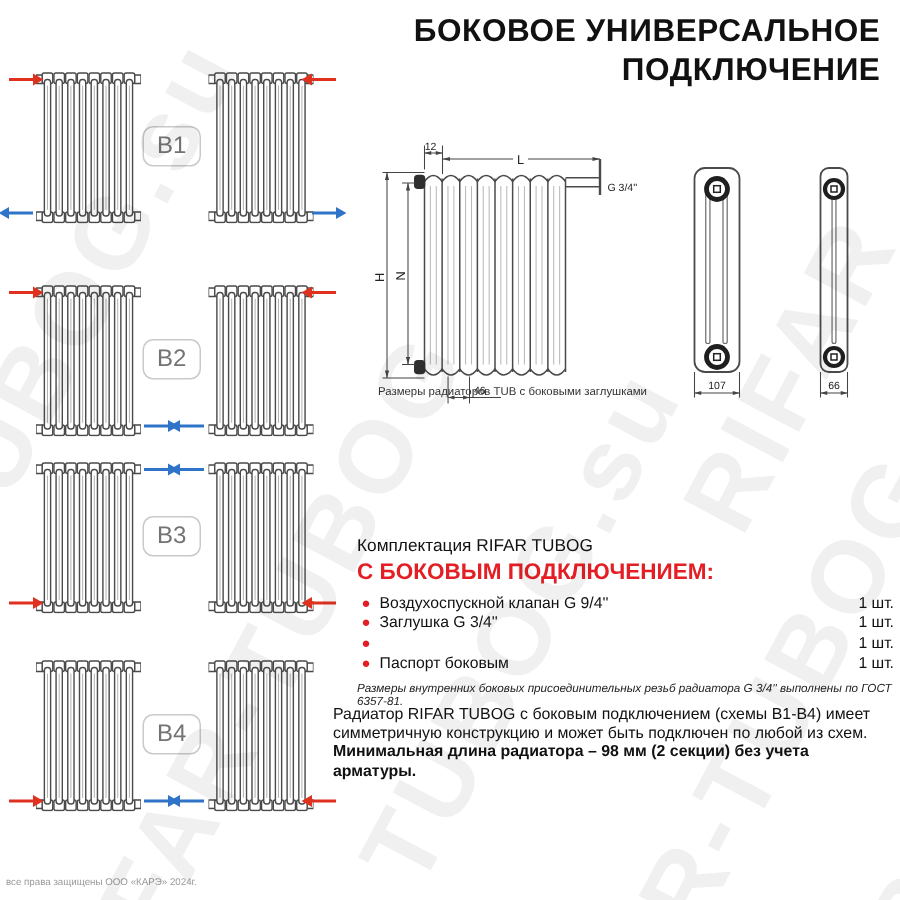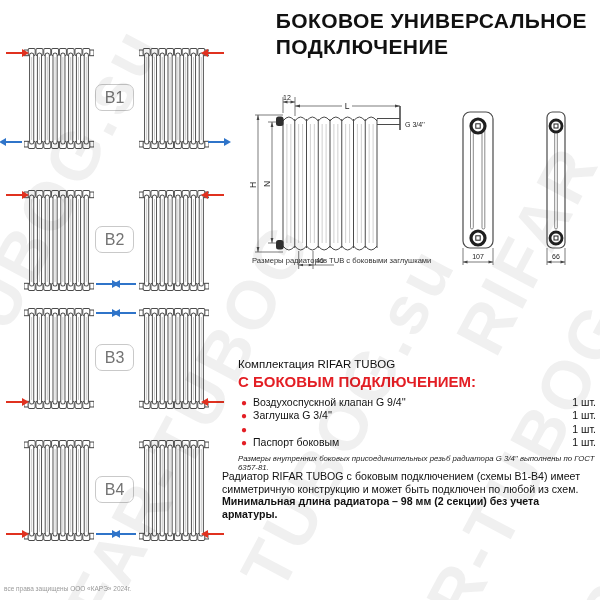--- a/index.html
+++ b/index.html
@@ -9,21 +9,21 @@
   .wm-layer{position:absolute;inset:0;z-index:5;pointer-events:none;overflow:hidden}
   .wm{position:absolute;font-weight:bold;font-size:68px;letter-spacing:4px;white-space:nowrap;
       color:rgba(40,40,40,0.07);transform-origin:0 0;transform:rotate(-62deg)}
   .wm1{left:-70px;top:345px}
   .wm2{left:15px;top:665px}
   .wm3{left:225px;top:565px}
   .wm4{left:330px;top:745px}
   .wm5{left:440px;top:330px}
   .wm6{left:515px;top:700px}
   
-  .title{position:absolute;top:8px;right:13px;text-align:left;font-weight:800;
+  .title{position:absolute;top:8px;right:13px;text-align:right;font-weight:800;
          font-size:21px;line-height:25.5px;letter-spacing:.4px;color:#111;z-index:2}
   
   .scheme{position:absolute;left:0;width:240px;height:101px;z-index:2}
   .s1{top:48px}.s2{top:190px}.s3{top:308px}.s4{top:440px}
   .rad{position:absolute;top:0;width:70px;height:101px}
   .radL{left:24px}.radR{left:139px}
   .slabel{position:absolute;left:95px;top:36px;width:37px;height:25px;background:#fff;
           border:1.5px solid #c9c9c9;border-radius:7px;display:flex;align-items:center;
           justify-content:center;font-weight:normal;font-size:16px;color:#737373}
   .arw{position:absolute;height:2px;width:16px}

